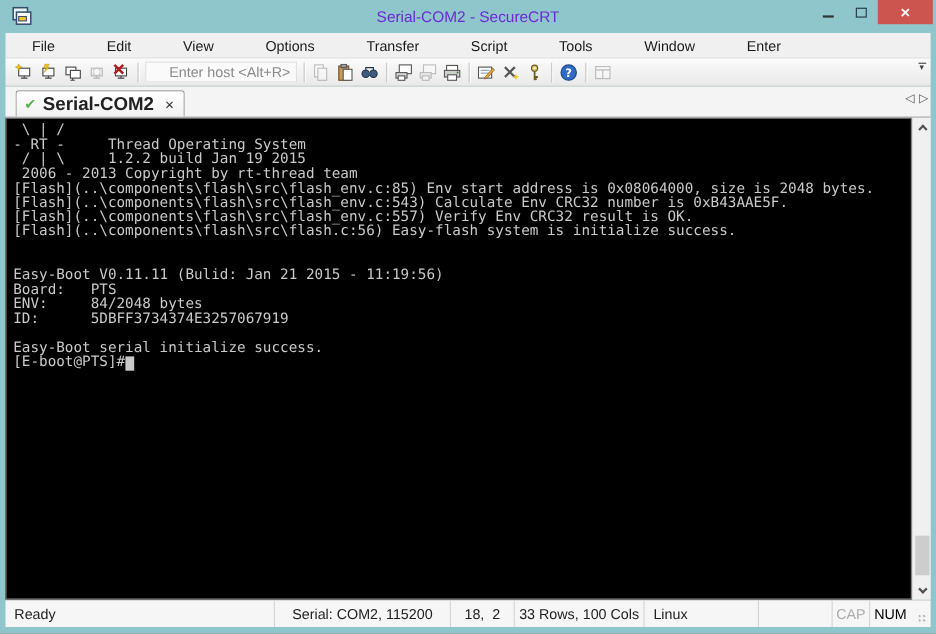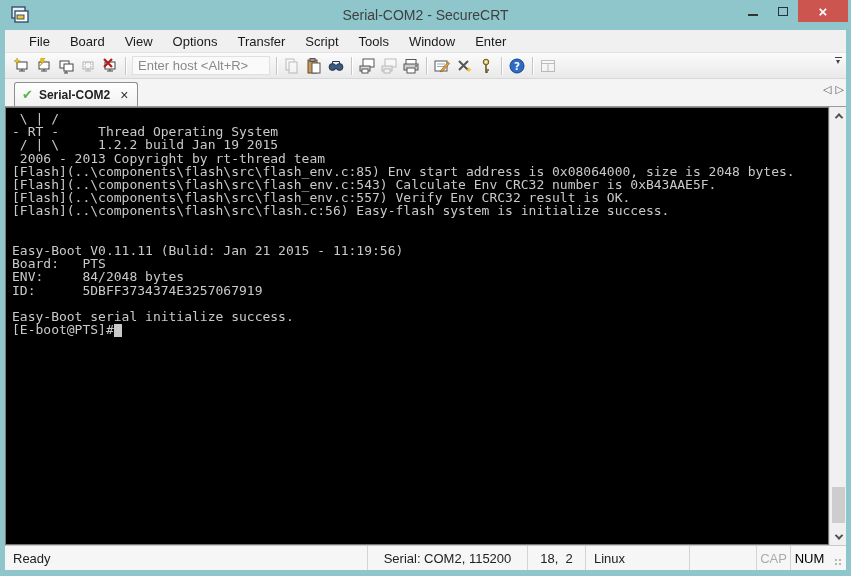--- a/index.html
+++ b/index.html
@@ -2,46 +2,46 @@
 <html><head>
 <meta charset="utf-8">
 <style>
   * { margin:0; padding:0; box-sizing:border-box; }
   html,body { width:851px; height:576px; font-family:"Liberation Sans",sans-serif; }
   .window { width:851px; height:576px; background:#8ec6cc; position:relative; overflow:hidden; }
 
   
   .titlebar { height:30px; position:relative; display:flex; align-items:center; }
   .app-icon { position:absolute; left:9px; top:5px; width:20px; height:20px; }
-  .title-text { width:100%; text-align:center; font-size:14px; color:#404040; }
+  .title-text { width:100%; text-align:center; font-size:14px; color:#6d28d9; }
   .win-controls { position:absolute; right:3px; top:0; display:flex; height:22px; }
   .wc-btn { width:30px; height:22px; display:flex; align-items:center; justify-content:center; cursor:default; }
   .wc-min-glyph { width:10px; height:0; border-bottom:2px solid #333; margin-top:8px; }
   .wc-max-glyph { width:10px; height:9px; border:1px solid #234; }
   .wc-close { width:50px; background:#cd554f; color:#fff; font-size:15px; font-weight:bold; }
 
   
-  .menubar { margin:0 5px; height:23px; background:#f0f0f0; display:flex; align-items:center; padding-left:14px; border-bottom:1px solid #e3e3e3; }
+  .menubar { margin:0 5px; height:23px; background:#f0f0f0; display:flex; align-items:center; padding-left:14px; border-bottom:1px solid #e3e3e3;gap:27px; }
   .menu-item { font-size:13px; color:#1a1a1a; padding:3px 10px; }
 
   
   .toolbar { margin:0 5px; height:26px; background:linear-gradient(#fbfbfb,#e9e9e9); display:flex; align-items:center; padding-left:6px; border-bottom:1px solid #d7d7d7; position:relative; }
   .tb-btn { width:22px; height:22px; display:flex; align-items:center; justify-content:center; border-radius:2px; }
   .tb-btn.disabled { opacity:.35; filter:grayscale(1); }
   .tb-sep { width:1px; height:18px; background:#c6c6c6; margin:0 4px; box-shadow:1px 0 0 #fff; }
-  .host-input { width:138px; height:19px; border:1px solid #e0e0e0; background:#fafafa; font-size:13px; color:#444; padding:0 5px; margin:0 2px; font-family:"Liberation Sans",sans-serif; }
+  .host-input { width:138px; height:19px; border:1px solid #e0e0e0; background:#fafafa; font-size:13px; color:#444; padding:0 5px; margin:0 2px; font-family:"Liberation Sans",sans-serif;text-align:right; }
   .host-input::placeholder { color:#8a8a8a; opacity:1; }
   .tb-overflow { position:absolute; right:2px; top:4px; width:12px; height:16px; display:flex; flex-direction:column; align-items:center; font-size:8px; color:#444; line-height:5px; }
   .tb-overflow i { width:7px; border-top:1px solid #444; display:block; margin-bottom:1px; }
 
   
   .tabbar { margin:0 5px; height:28px; background:#f4f4f4; position:relative; display:flex; align-items:flex-end; border-bottom:1px solid #9a9a9a; }
   .tab { margin-left:9px; height:24px; background:linear-gradient(#ffffff,#f1f1f1); border:1px solid #8e8e8e; border-bottom:none; border-radius:3px 3px 0 0; display:flex; align-items:center; padding:0 9px 0 7px; gap:6px; }
   .tab-check { color:#55b54b; font-size:13px; }
-  .tab-label { font-size:12px; font-weight:bold; color:#222; }
+  .tab-label { font-size:17px; font-weight:bold; color:#222; }
   .tab-close { font-size:14px; color:#333; margin-left:4px; }
   .annotation { position:absolute; right:34px; top:-2px; font-size:28px; color:#f20d0d; white-space:nowrap; }
   .tab-scroll { position:absolute; right:2px; top:4px; display:flex; gap:4px; font-size:11px; color:#555; }
   .tab-scroll span { cursor:default; }
 
   
   .main { margin:0 5px; height:438px; background:#cfcfcf; display:flex; }
   .terminal { flex:1; background:#000; border:1px solid #767676; overflow:hidden; padding:4px 0 0 6px; }
   .terminal pre { font-family:"DejaVu Sans Mono","Liberation Mono",monospace; font-size:13px; line-height:13.2px; color:#c9c9c9; white-space:pre; }
   .cursor { display:inline-block; width:8px; height:13px; background:#c9c9c9; vertical-align:text-bottom; }
@@ -94,21 +94,21 @@
           <span class="wc-max-glyph"></span>
         </div>
       <div class="wc-btn wc-close">
           <span>×</span>
         </div>
     </div>
   </div>
 
   <div class="menubar">
     <span class="menu-item">File</span>
-    <span class="menu-item">Board</span>
+    <span class="menu-item">Edit</span>
     <span class="menu-item">View</span>
     <span class="menu-item">Options</span>
     <span class="menu-item">Transfer</span>
     <span class="menu-item">Script</span>
     <span class="menu-item">Tools</span>
     <span class="menu-item">Window</span>
     <span class="menu-item">Enter</span>
   </div>
 
   <div class="toolbar">
@@ -275,20 +275,21 @@
       <div class="sb-arrow sb-down">
           <span class="chev down"></span>
         </div>
     </div>
   </div>
 
   <div class="statusbar">
     <div class="sb-seg seg-ready">Ready</div>
     <div class="sb-seg seg-serial">Serial: COM2, 115200</div>
     <div class="sb-seg seg-pos">18,  2</div>
+    <div class="sb-seg seg-size">33 Rows, 100 Cols</div>
     <div class="sb-seg seg-emu">Linux</div>
     <div class="sb-seg seg-empty"></div>
     <div class="sb-seg seg-cap">CAP</div>
     <div class="sb-seg seg-num">NUM</div>
     <div class="sb-seg seg-grip"><span class="grip-dots"></span></div>
   </div>
 
 </div>
 
 </body></html>

